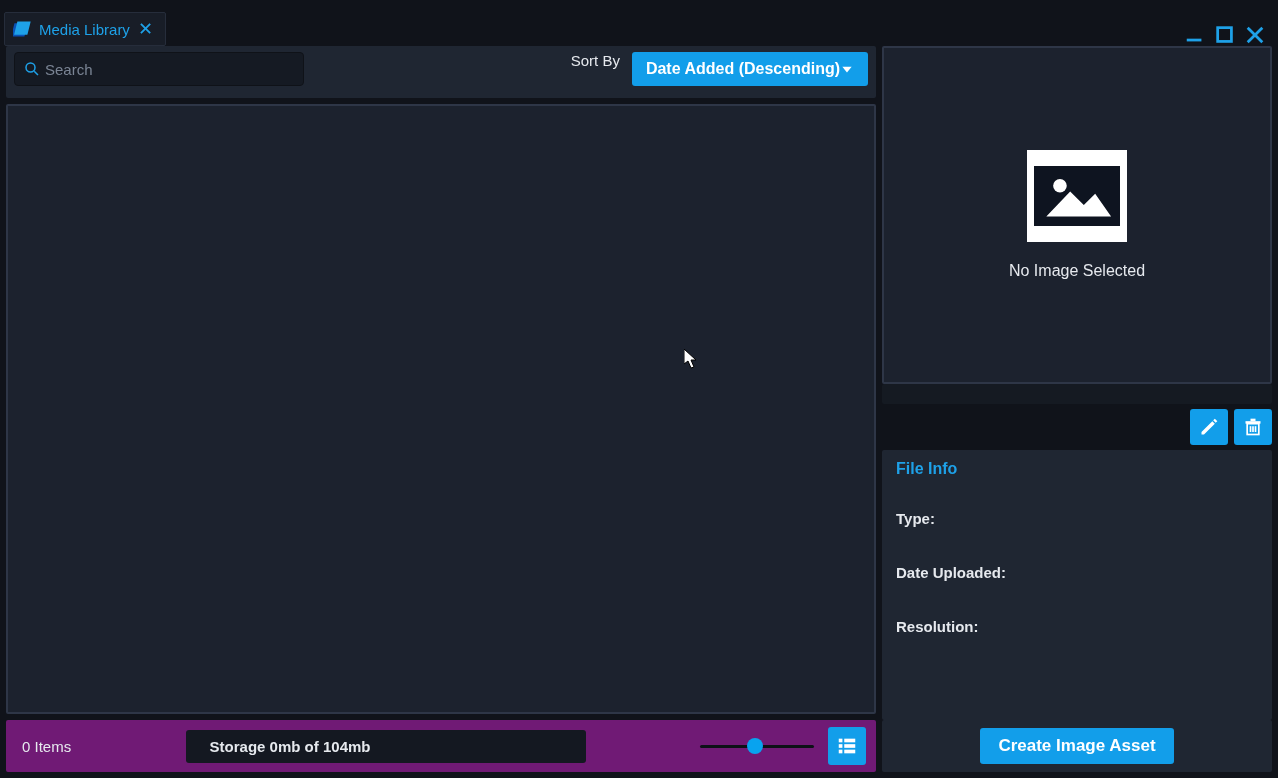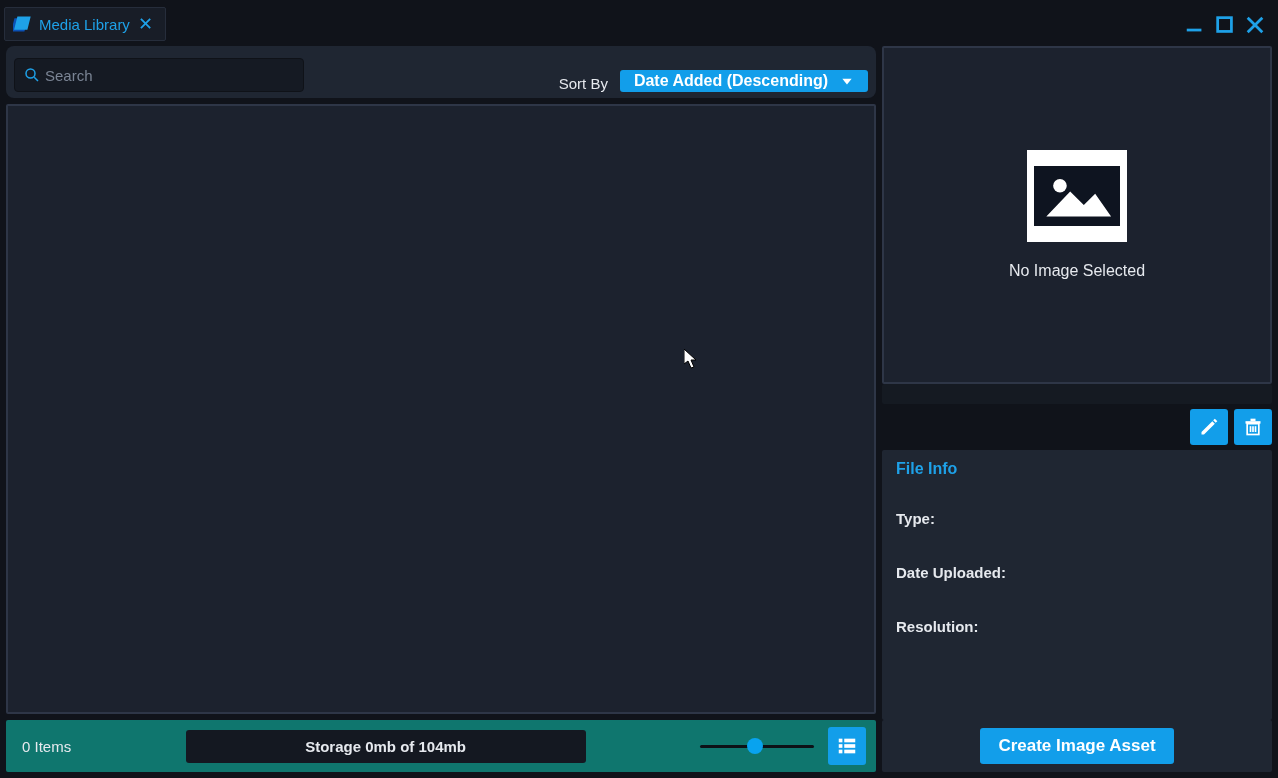--- a/index.html
+++ b/index.html
@@ -14,21 +14,21 @@
   .window {
     width: 100%;
     height: 100%;
     display: flex;
     flex-direction: column;
   }
   
   .titlebar {
     height: 46px;
     display: flex;
-    align-items: center;
+    align-items: flex-end;
     padding: 2px 4px 0 4px;
   }
   .tab {
     display: flex;
     align-items: center;
     gap: 6px;
     background: #181d27;
     border: 1px solid #262d3b;
     border-radius: 2px;
     padding: 6px 10px 6px 8px;
@@ -61,24 +61,24 @@
   }
   .right {
     width: 390px;
     display: flex;
     flex-direction: column;
   }
 
   
   .toolbar {
     display: flex;
-    align-items: flex-end;
+    align-items: flex-start;
     gap: 10px;
     background: #1f2632;
-    border-radius: 8px;
+    border-radius: 2px;
     padding: 6px 8px;
     height: 52px;
   }
   .search-wrap {
     display: flex;
     align-items: center;
     gap: 4px;
     background: #151a23;
     border: 1px solid #0f1218;
     border-radius: 4px;
@@ -95,61 +95,61 @@
     font-size: 15px;
     width: 100%;
   }
   .search-input::placeholder { color: #7a8494; }
   .toolbar-spacer { flex: 1 1 auto; }
   .sortby-label { font-size: 15px; color: #e6e9ee; margin-right: 2px; }
 
   .btn {
     display: inline-flex;
     align-items: center;
-    gap: 12px;
+    gap: 0;
     background: #129eea;
     color: #fff;
     font-size: 16px;
     font-weight: 600;
     padding: 7px 14px;
     border: none;
     border-radius: 3px;
     cursor: pointer;
-    height: 22px;
+    height: 34px;
   }
   .btn svg { width: 20px; height: 20px; }
 
   
   .grid {
     flex: 1 1 auto;
     background: #1c222e;
     border: 2px solid #2e3647;
     border-radius: 2px;
   }
 
   
   .statusbar {
     display: flex;
     align-items: center;
     gap: 14px;
-    background: #0f766e;
+    background: #701a75;
     border-radius: 2px;
     padding: 6px 10px;
     height: 52px;
   }
   .items-count { font-size: 15px; padding-left: 6px; }
   .storage {
     margin: 0 auto;
     background: #141821;
     border-radius: 3px;
     padding: 8px 24px;
     font-size: 15px;
     font-weight: 600;
     width: 400px;
-    text-align: center;
+    text-align: left;
   }
   .slider {
     position: relative;
     width: 114px;
     height: 20px;
   }
   .slider-track {
     position: absolute;
     top: 50%;
     left: 0;

